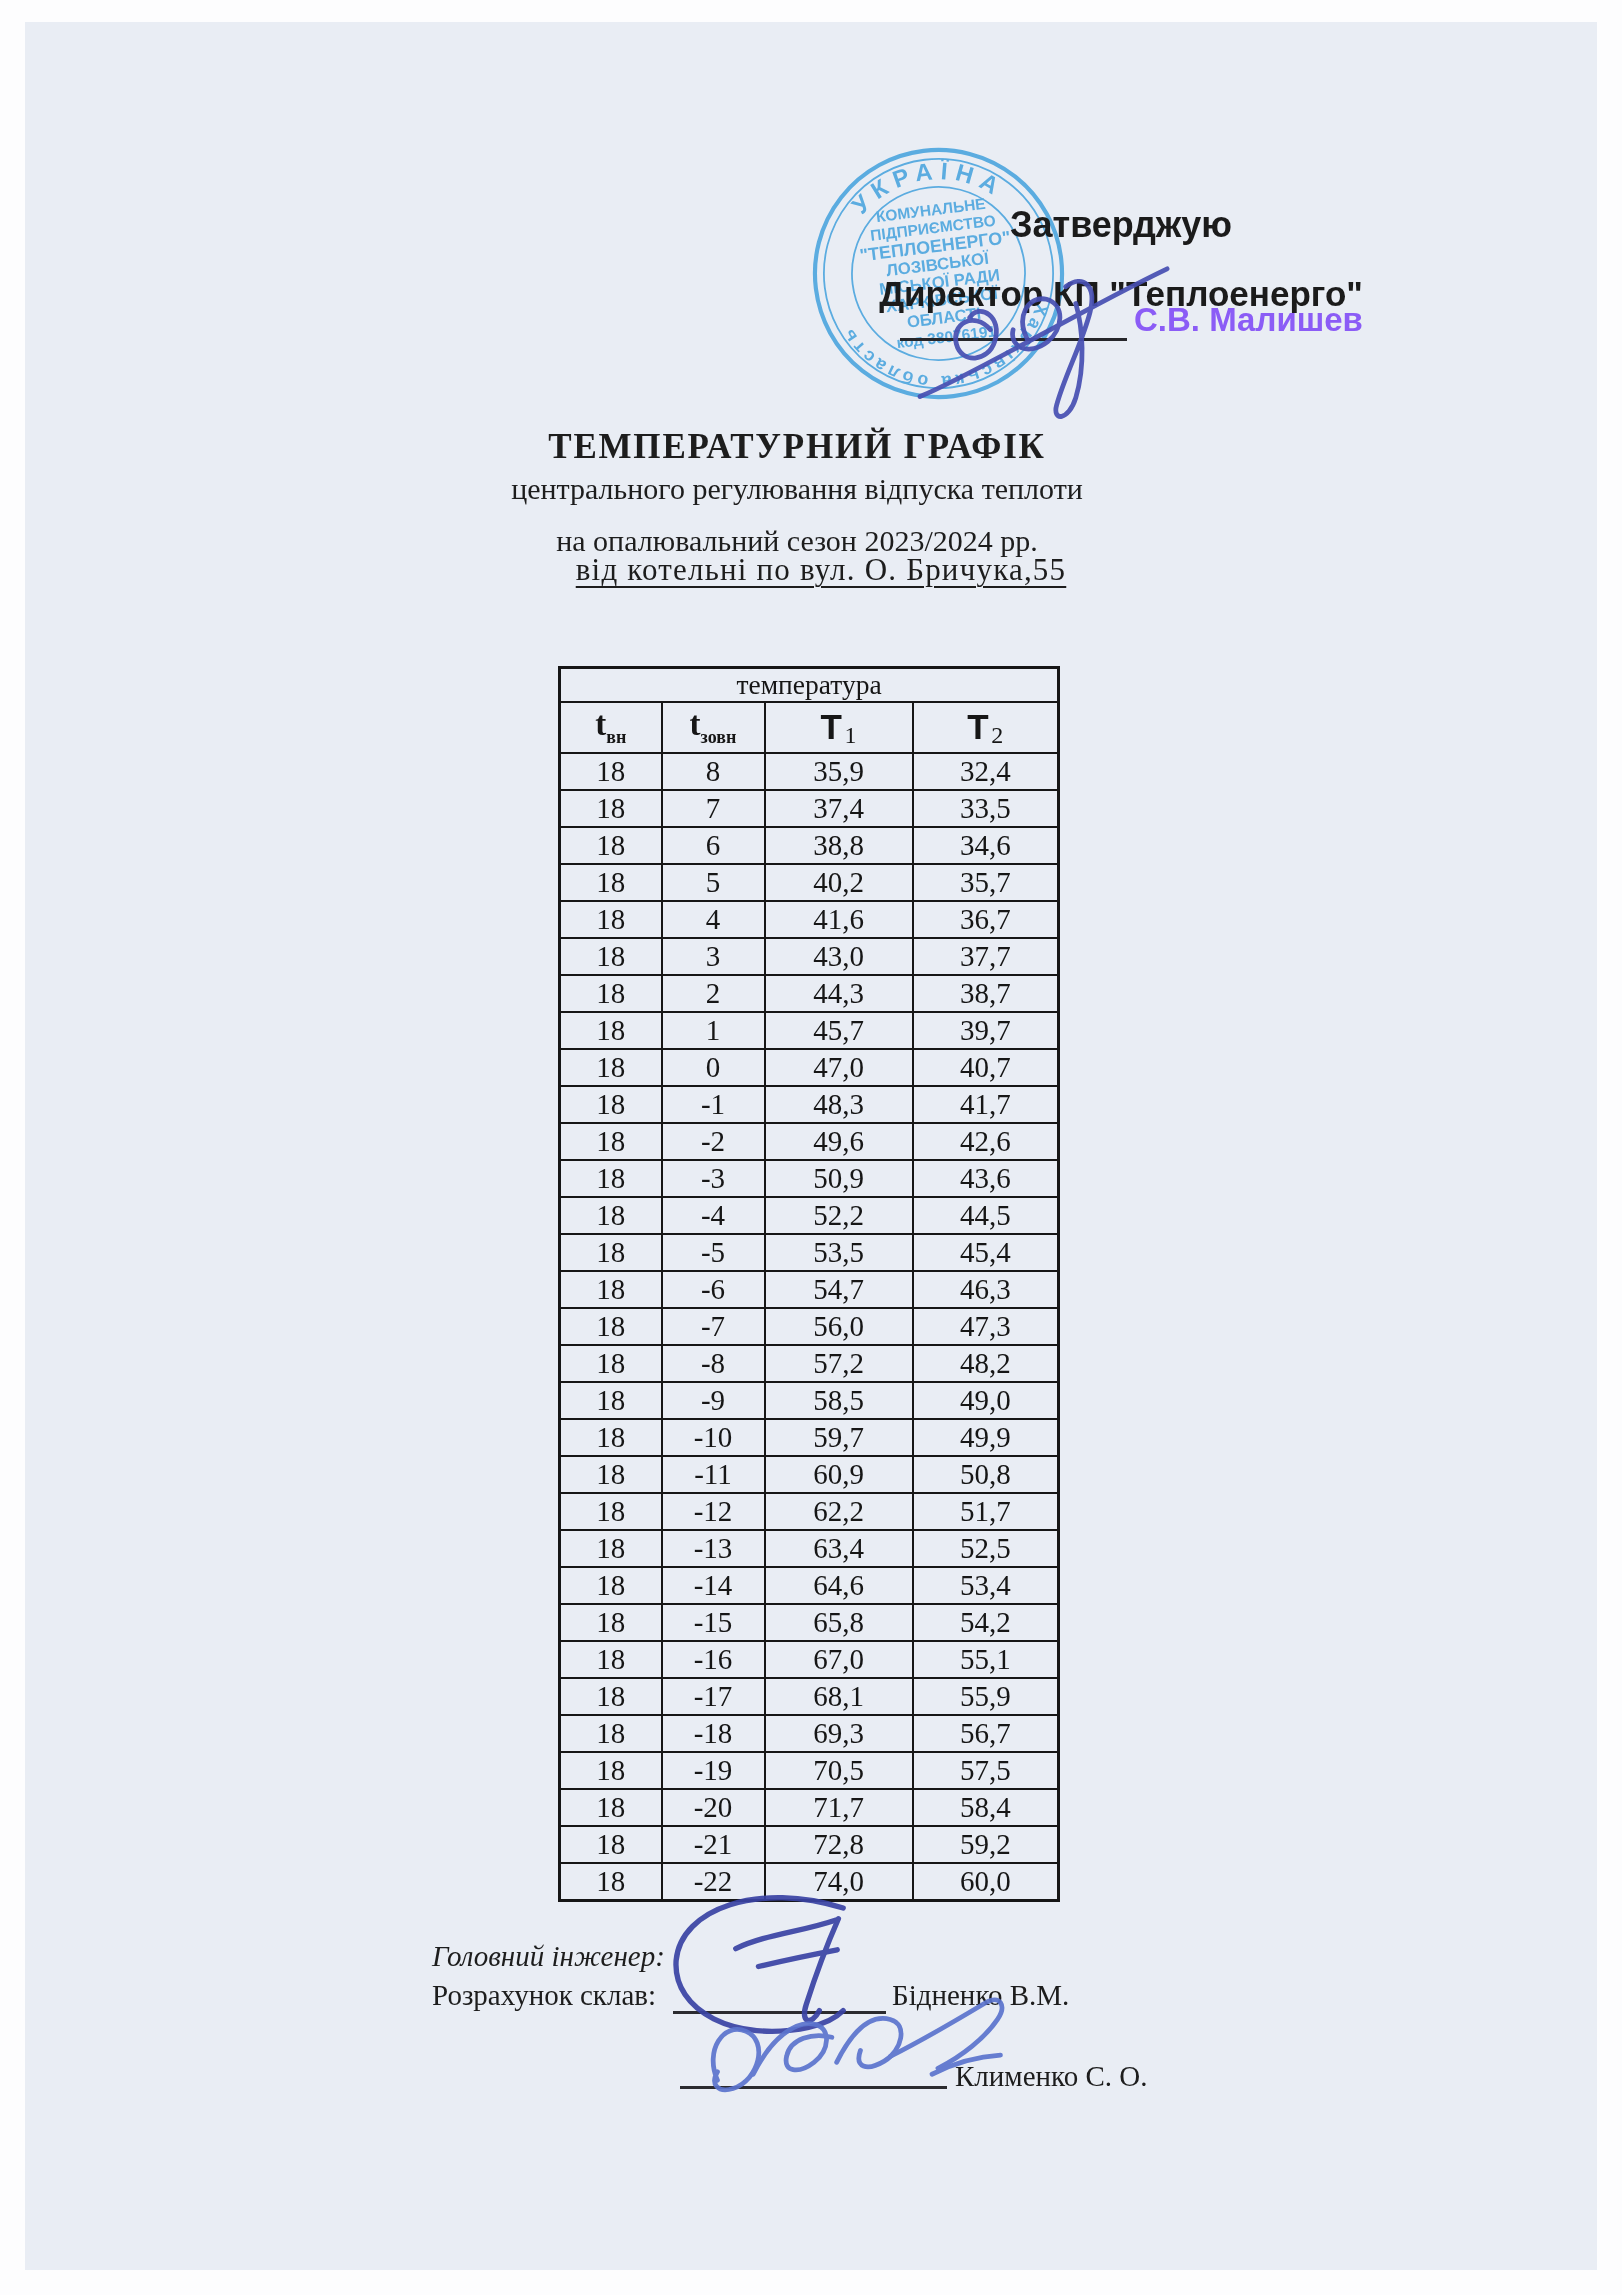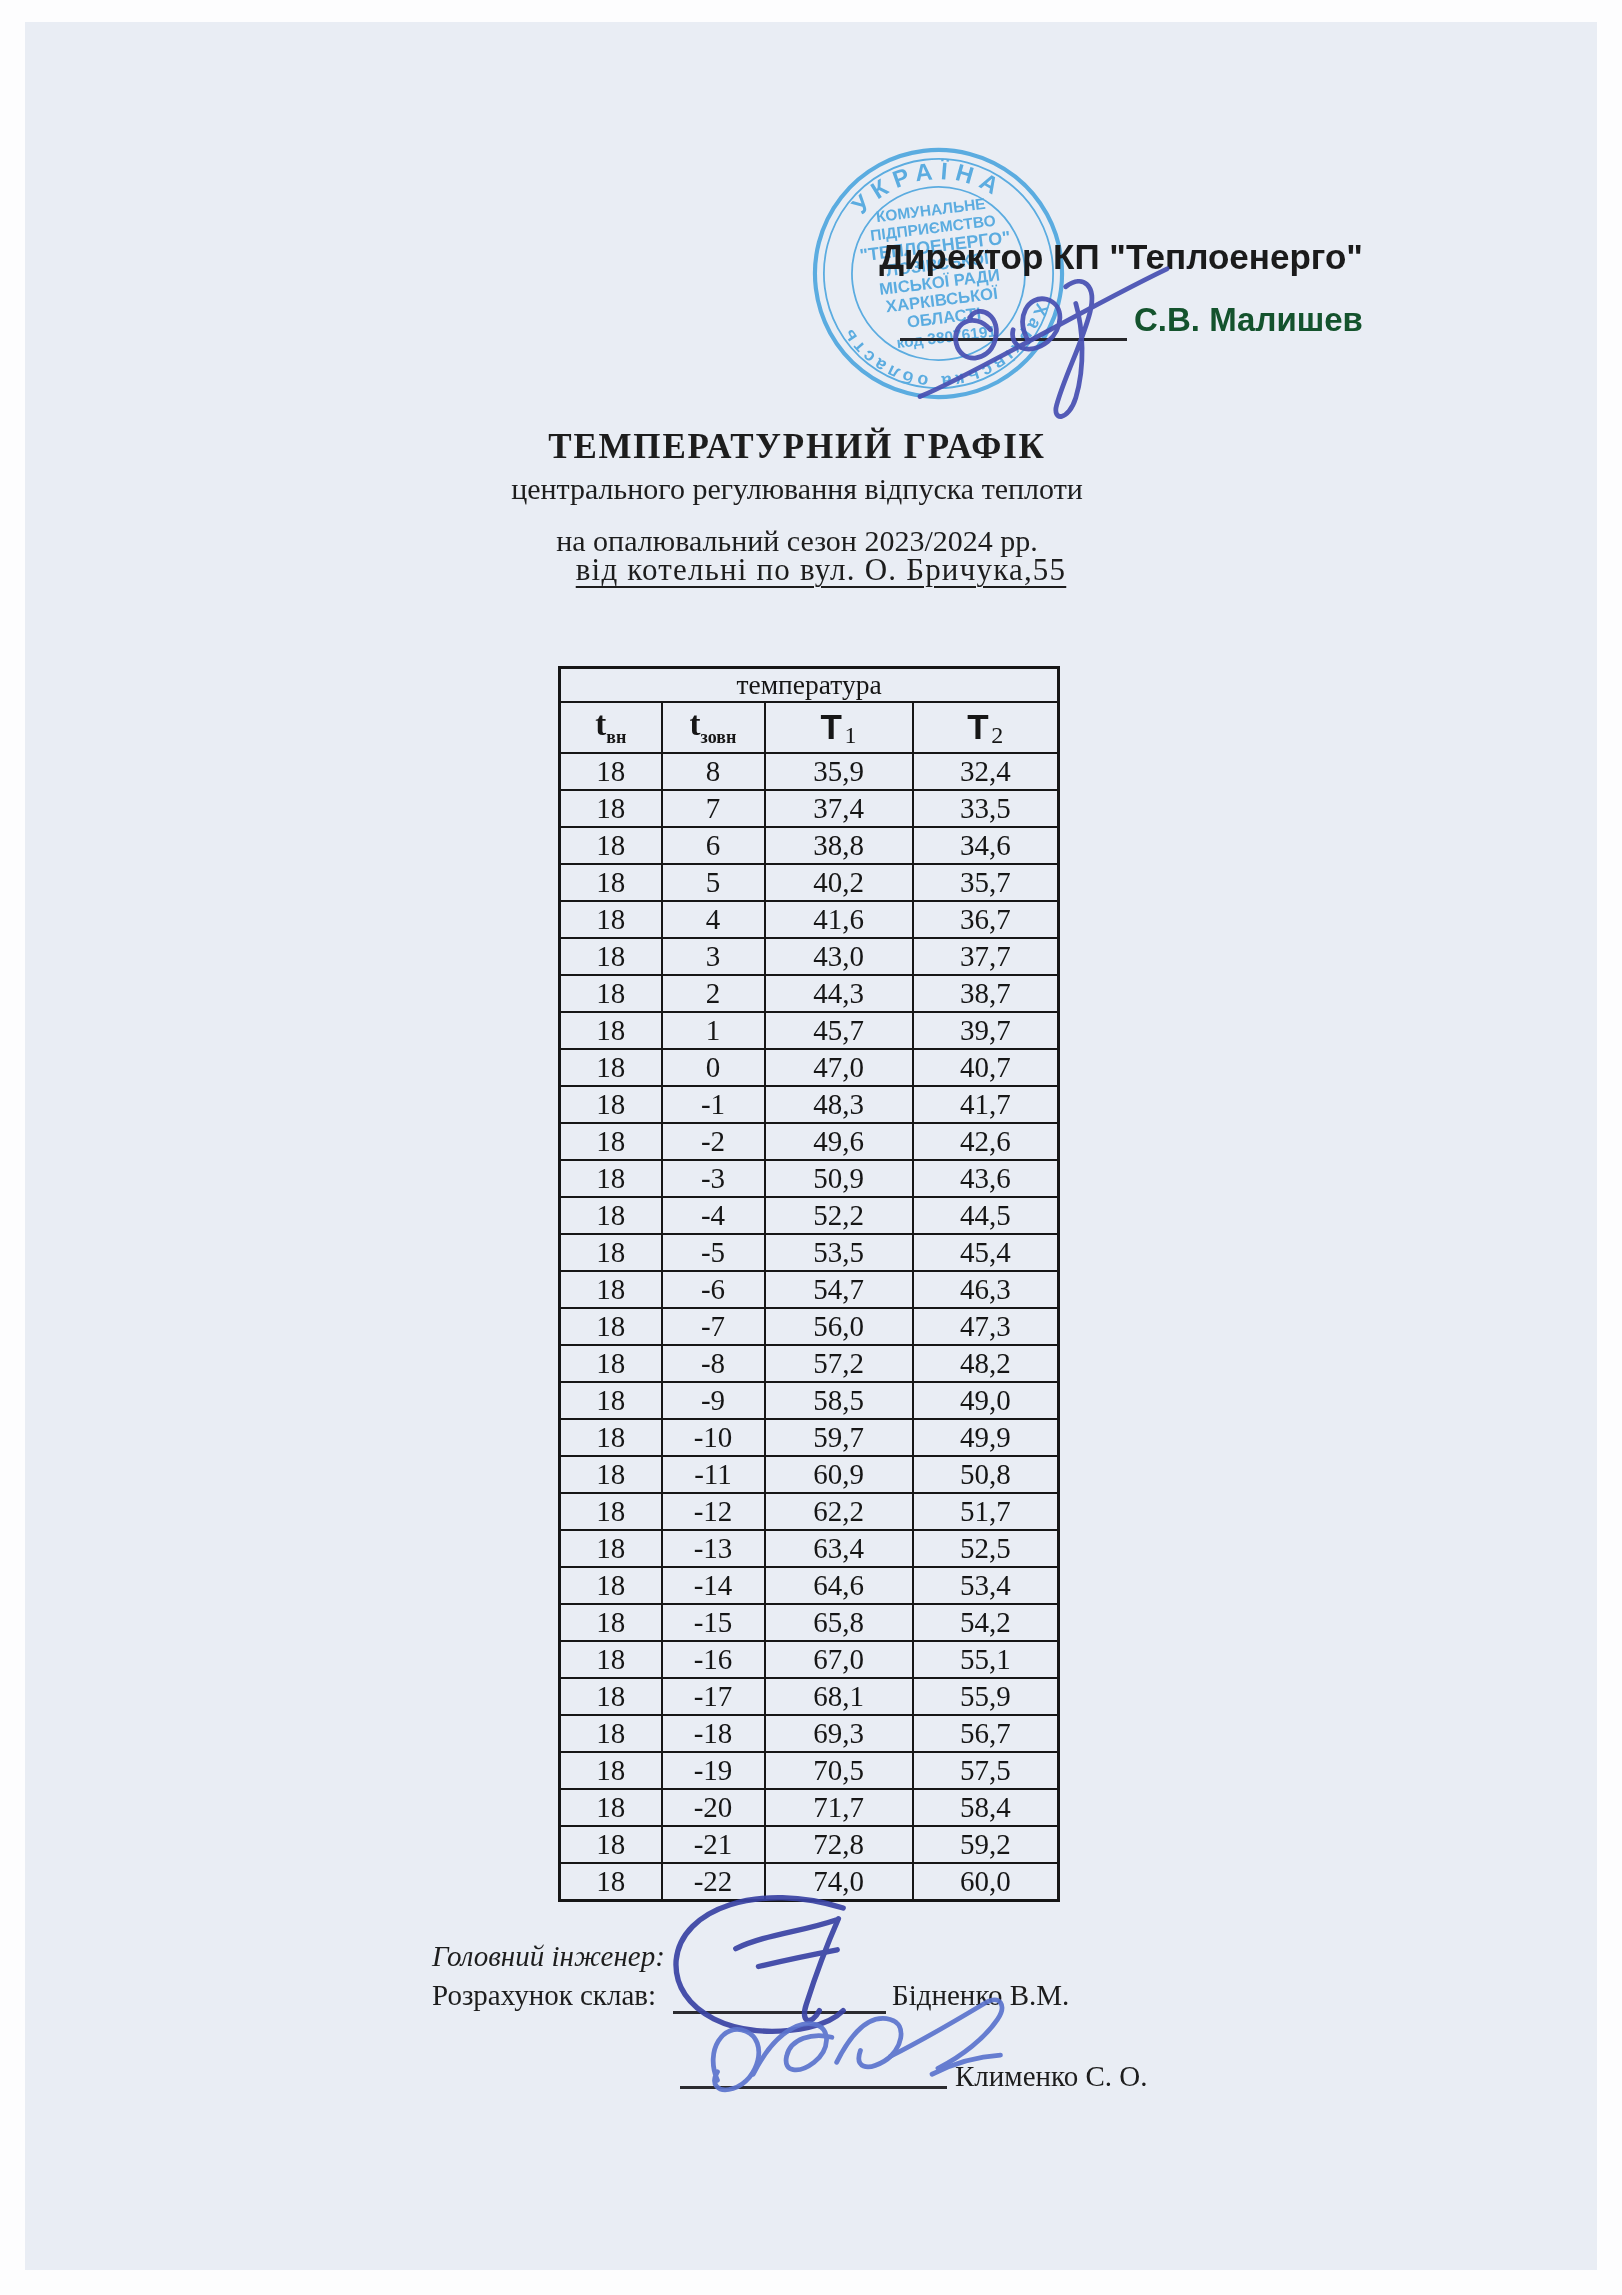--- a/index.html
+++ b/index.html
@@ -6,21 +6,21 @@
   .canvas{position:relative;width:1623px;height:2295px;background:#fdfdfe;overflow:hidden;
           font-family:"Liberation Serif","DejaVu Serif",serif;color:#1d1d1d;}
   .paper{position:absolute;left:25px;top:21.5px;right:26px;bottom:25px;background:#e9edf4;}
 
   
   .approve-block{position:absolute;left:879px;top:206px;width:484px;text-align:center;
                  font-family:"Liberation Sans","DejaVu Sans",sans-serif;font-weight:bold;color:#1b1b1b;z-index:4;}
   .approve-line1{font-size:36px;line-height:37px;}
   .approve-line2{font-size:35px;line-height:36px;margin-top:33px;white-space:nowrap;}
   .approver-name{position:absolute;left:1134px;top:301px;font-family:"Liberation Sans","DejaVu Sans",sans-serif;
-                 font-weight:bold;font-size:33px;color:#14532d;z-index:4;white-space:nowrap;}
+                 font-weight:bold;font-size:33px;color:#8b5cf6;z-index:4;white-space:nowrap;}
   .sig-rule{position:absolute;background:#26262a;z-index:3;}
 
   
   .stamp{position:absolute;left:806px;top:141px;width:265px;height:265px;z-index:1;opacity:.82;
          transform:rotate(-7deg);}
   .stamp text{font-family:"Liberation Sans","DejaVu Sans",sans-serif;font-weight:bold;}
 
   
   .ink{position:absolute;z-index:5;}
   .ink path{fill:none;stroke-linecap:round;stroke-linejoin:round;}
@@ -81,20 +81,21 @@
       <text x="0" y="-36" font-size="30">"ТЕПЛОЕНЕРГО"</text>
       <text x="0" y="-6" font-size="28">ЛОЗІВСЬКОЇ</text>
       <text x="0" y="24" font-size="28">МІСЬКОЇ РАДИ</text>
       <text x="0" y="54" font-size="28">ХАРКІВСЬКОЇ</text>
       <text x="0" y="84" font-size="28">ОБЛАСТІ</text>
       <text x="0" y="116" font-size="26">код 38076191</text>
     </g>
   </svg>
 
   <div class="approve-block">
+    <div class="approve-line1">Затверджую</div>
     <div class="approve-line2">Директор КП "Теплоенерго"</div>
   </div>
   <div class="sig-rule" style="left:900px;top:338px;width:227px;height:3px;"></div>
   <div class="approver-name">С.В. Малишев</div>
 
   <svg class="ink" style="left:885px;top:239px;" width="335" height="191" viewBox="0 0 560 320">
     <g stroke="#474fb2" stroke-width="8" opacity="0.92">
       <path d="M 58 264 C 150 226, 330 118, 472 50"></path>
       <path d="M 176 152 C 148 120, 110 142, 119 176 C 128 210, 172 206, 183 172 C 197 130, 158 106, 141 132"></path>
       <path d="M 240 172 C 216 130, 240 94, 270 101 C 302 110, 297 152, 272 172 C 240 197, 207 181, 214 152"></path>

